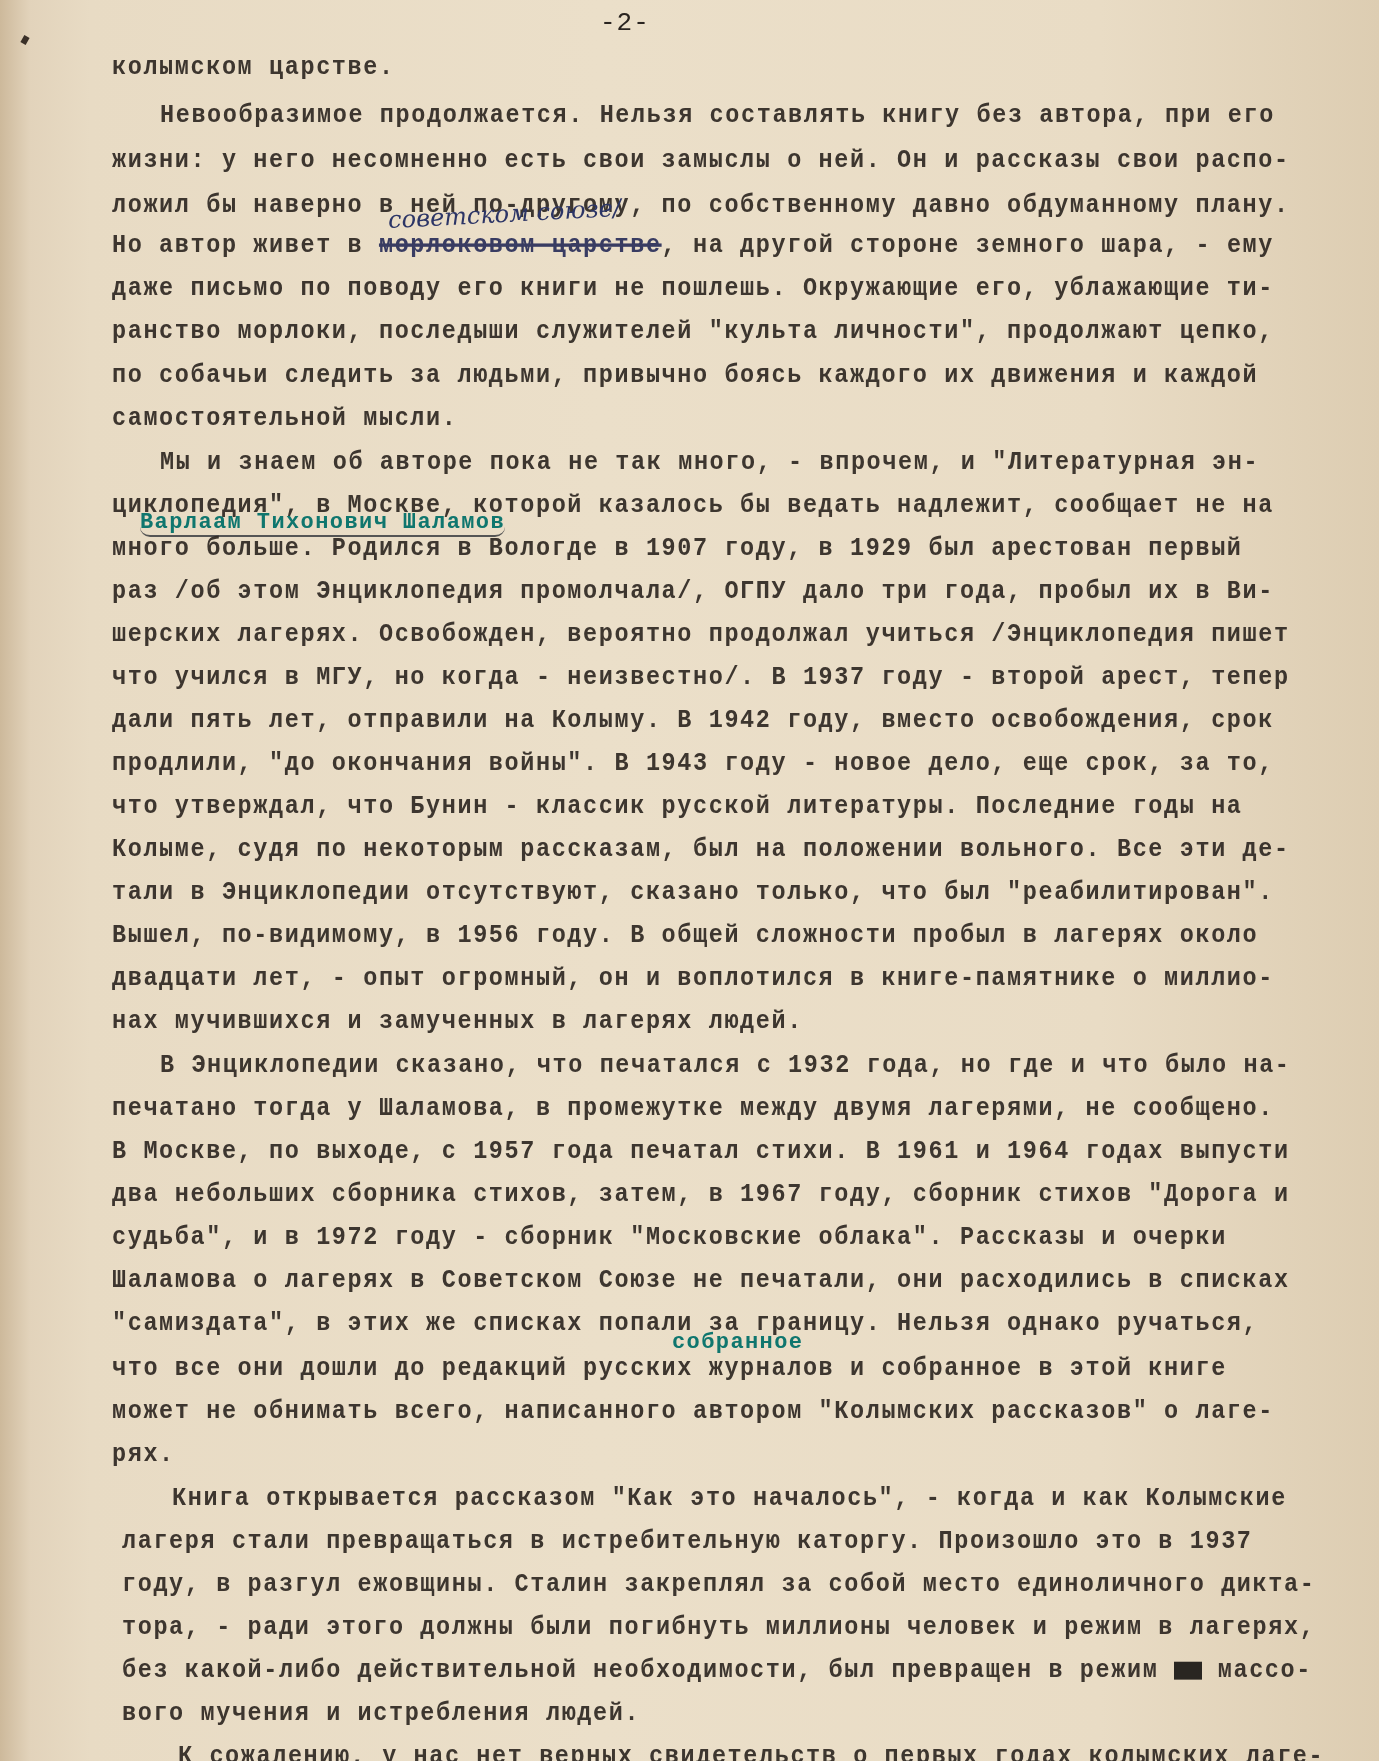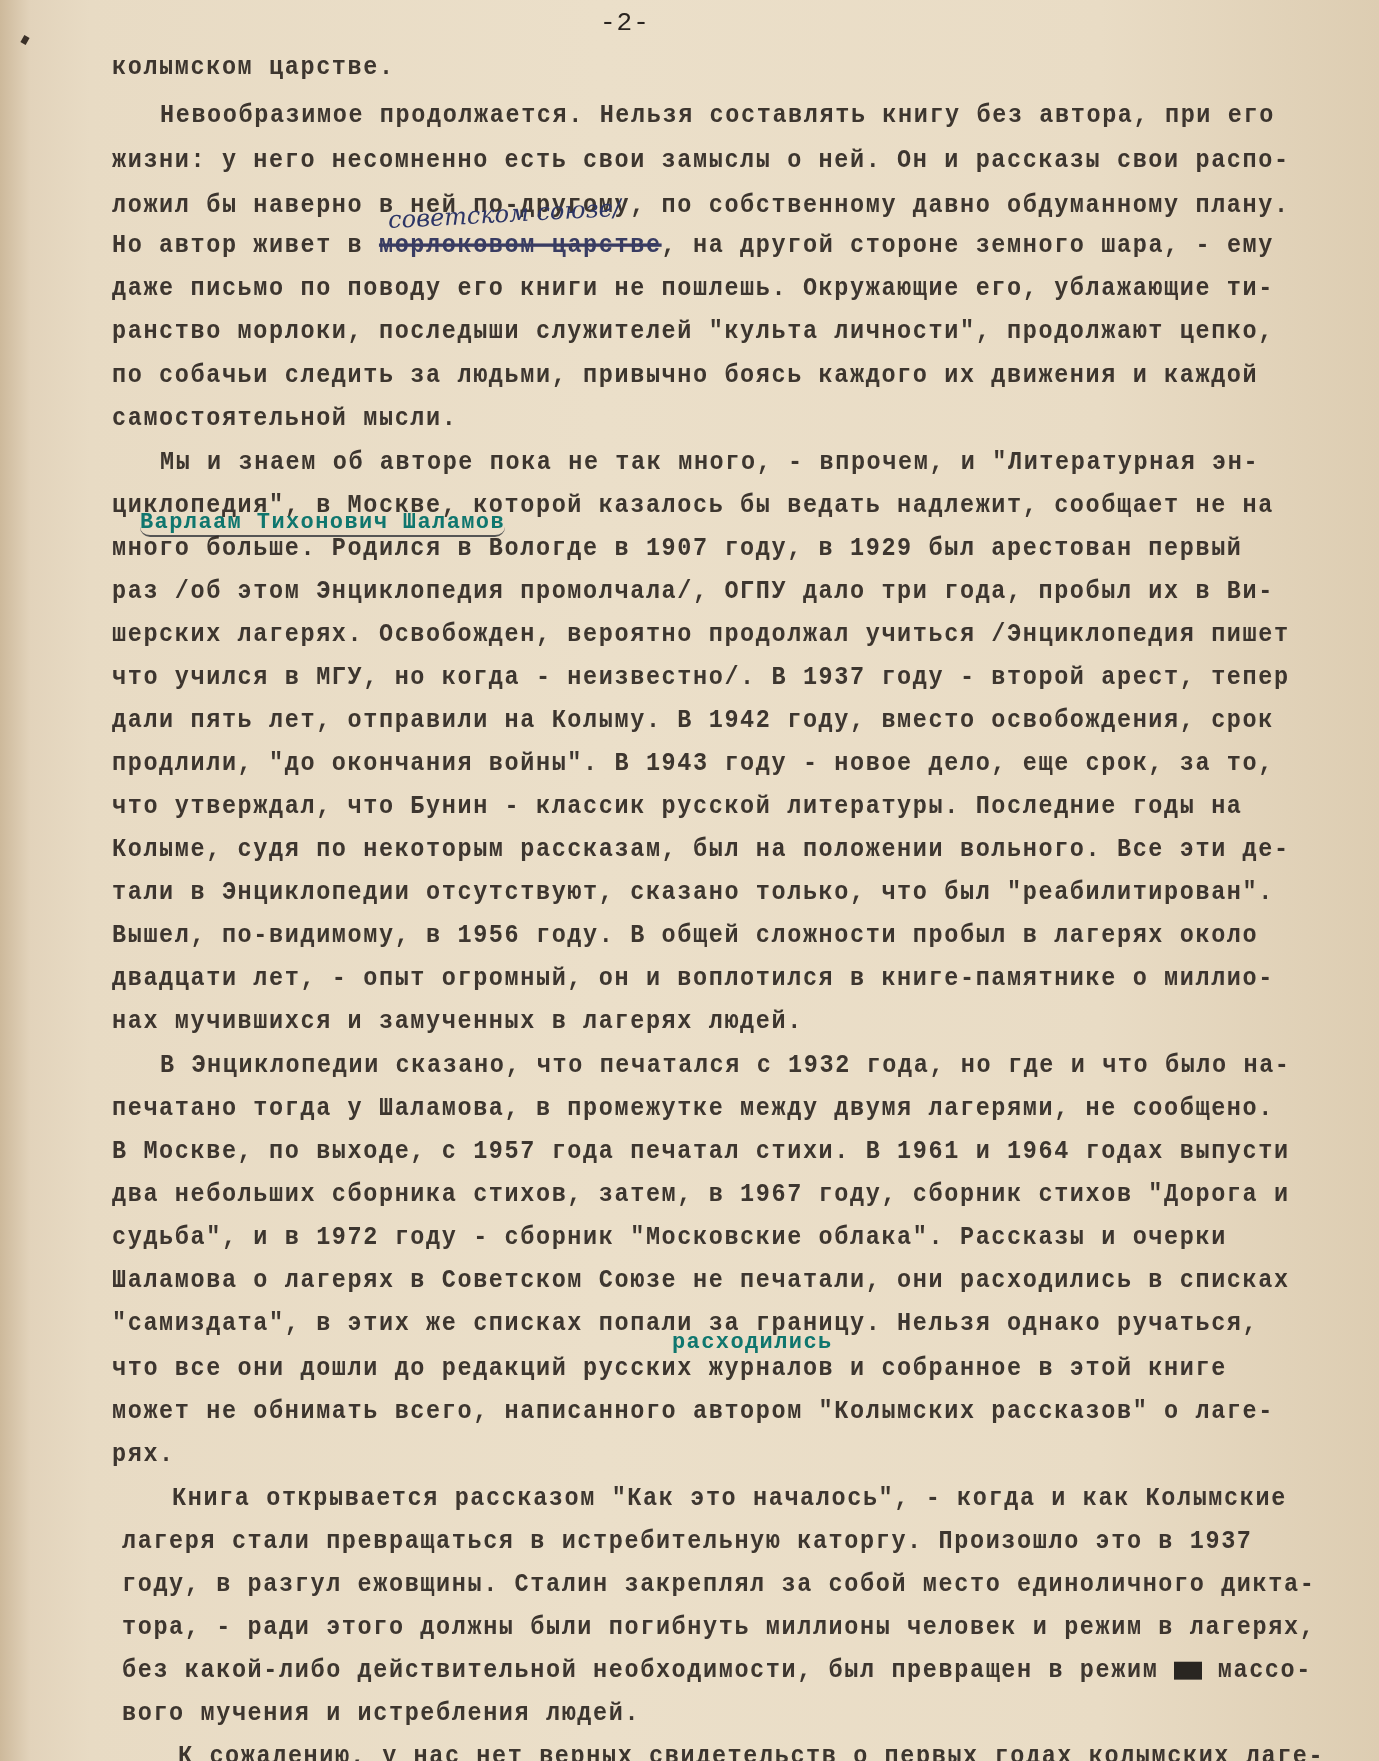--- a/index.html
+++ b/index.html
@@ -68,21 +68,21 @@
   <div class="line" style="top:963px">двадцати лет, - опыт огромный, он и воплотился в книге-памятнике о миллио-</div>
   <div class="line" style="top:1006px">нах мучившихся и замученных в лагерях людей.</div>
 
   <div class="line ind" style="top:1050px">В Энциклопедии сказано, что печатался с 1932 года, но где и что было на-</div>
   <div class="line" style="top:1093px">печатано тогда у Шаламова, в промежутке между двумя лагерями, не сообщено.</div>
   <div class="line" style="top:1136px">В Москве, по выходе, с 1957 года печатал стихи. В 1961 и 1964 годах выпусти</div>
   <div class="line" style="top:1179px">два небольших сборника стихов, затем, в 1967 году, сборник стихов "Дорога и</div>
   <div class="line" style="top:1222px">судьба", и в 1972 году - сборник "Московские облака". Рассказы и очерки</div>
   <div class="line" style="top:1265px">Шаламова о лагерях в Советском Союзе не печатали, они расходились в списках</div>
   <div class="line" style="top:1308px">"самиздата", в этих же списках попали за границу. Нельзя однако ручаться,</div>
-  <div class="typed-insert" style="left:672px; top:1330px;">расходились</div>
+  <div class="typed-insert" style="left:672px; top:1330px;">собранное</div>
   <div class="line" style="top:1353px">что все они дошли до редакций русских журналов и собранное в этой книге</div>
   <div class="line" style="top:1396px">может не обнимать всего, написанного автором "Колымских рассказов" о лаге-</div>
   <div class="line" style="top:1439px">рях.</div>
 
   <div class="line ind" style="top:1483px; left:172px;">Книга открывается рассказом "Как это началось", - когда и как Колымские</div>
   <div class="line" style="top:1526px; left:122px;">лагеря стали превращаться в истребительную каторгу. Произошло это в 1937</div>
   <div class="line" style="top:1569px; left:122px;">году, в разгул ежовщины. Сталин закреплял за собой место единоличного дикта-</div>
   <div class="line" style="top:1612px; left:122px;">тора, - ради этого должны были погибнуть миллионы человек и режим в лагерях,</div>
   <div class="line" style="top:1655px; left:122px;"><span>без какой-либо действительной необходимости, был превращен в режим </span><span class="redact"></span><span> массо-</span></div>
   <div class="line" style="top:1698px; left:122px;">вого мучения и истребления людей.</div>

